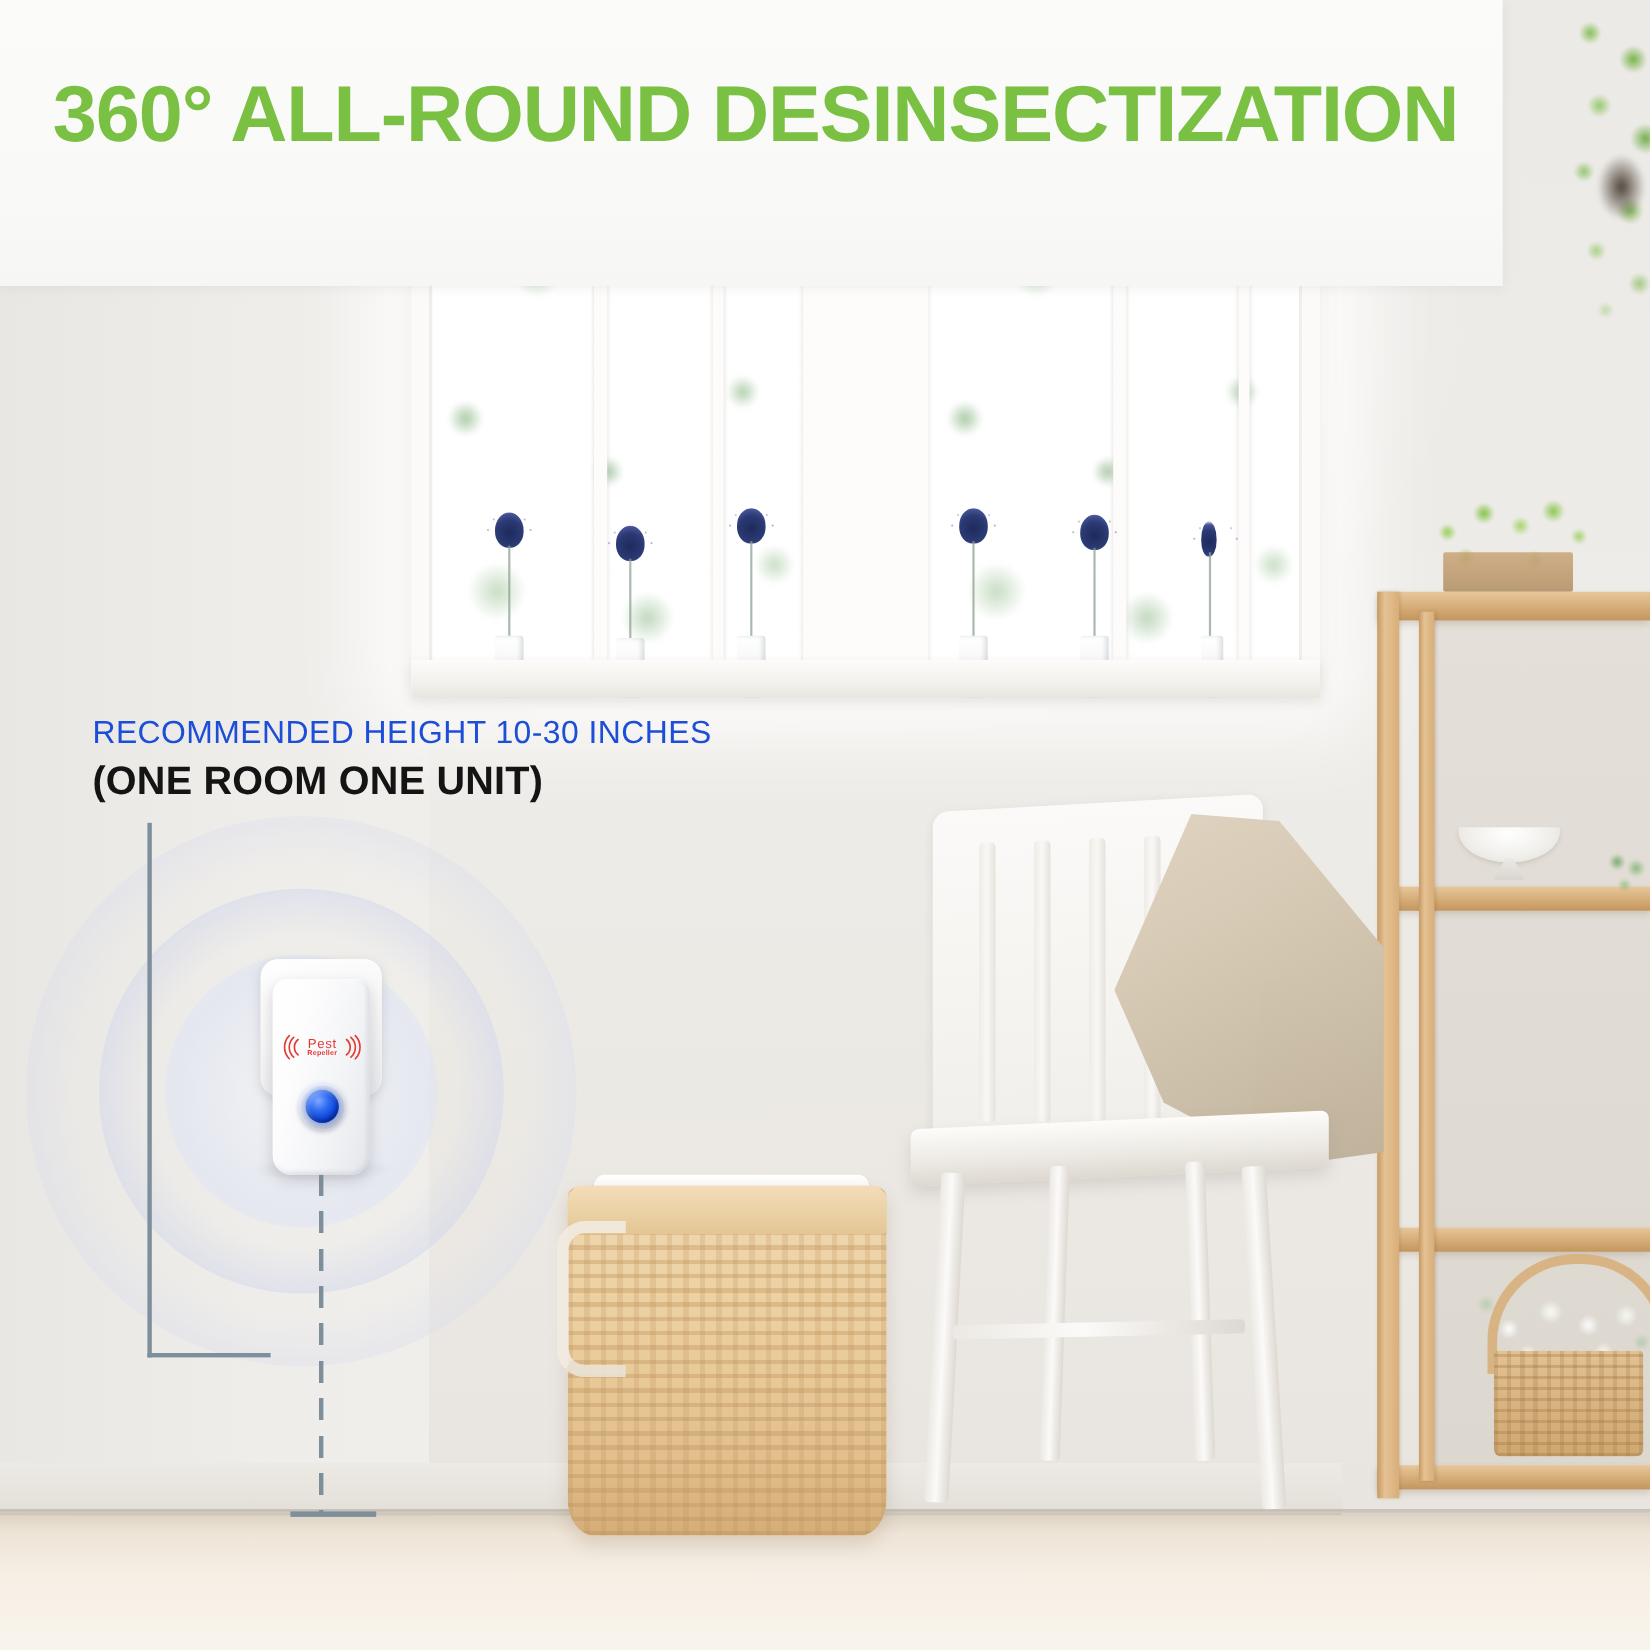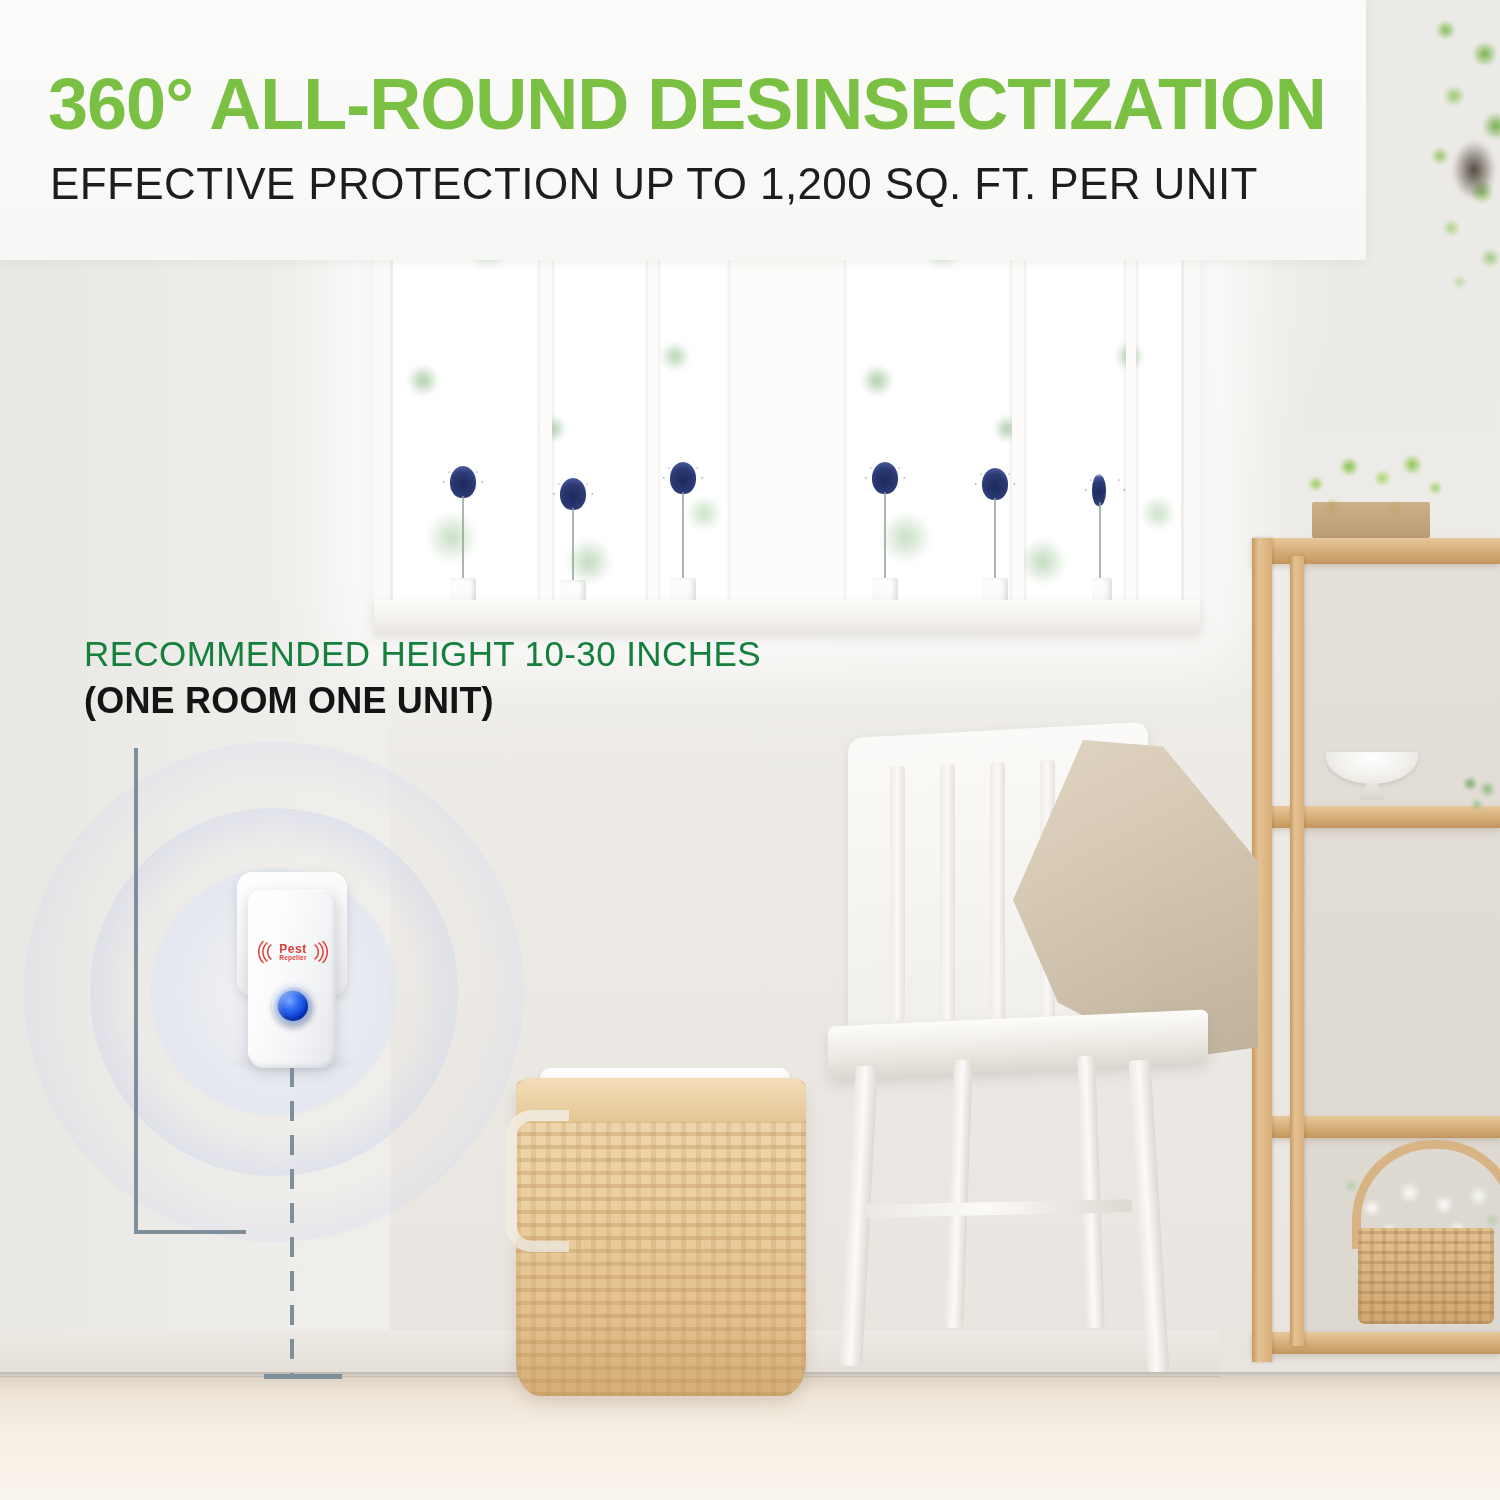--- a/index.html
+++ b/index.html
@@ -277,21 +277,21 @@
   }
   .dev-logo{
     position:absolute;left:26px;top:66px;width:72px;height:28px;
     display:flex;align-items:center;justify-content:center;
   }
   .logo-arcs{position:absolute;top:0;width:72px;height:28px;}
   .logo-text{
     position:relative;text-align:center;line-height:1;
     color:#e23b33;
   }
-  .logo-pest{font-size:12px;font-weight:bold;letter-spacing:.6px;display:block;}
+  .logo-pest{font-size:12px;font-weight:normal;letter-spacing:.6px;display:block;}
   .logo-rep{font-size:6.5px;font-weight:bold;letter-spacing:.2px;display:block;margin-top:0px;}
   .dev-led-ring{
     position:absolute;left:41px;top:113px;width:42px;height:42px;border-radius:50%;
     background:linear-gradient(145deg,#fcfcfd,#d7d9dd 55%,#b9bcc3 100%);
     box-shadow:0 2px 5px rgba(120,120,132,.38), inset 0 1px 2px #fff;
   }
   .dev-led{
     position:absolute;left:47px;top:119px;width:30px;height:30px;border-radius:50%;
     background:radial-gradient(circle at 38% 32%, #7ea8ff 0%, #2e6bf0 34%, #0b3fd4 66%, #072ea0 100%);
     box-shadow:0 0 9px rgba(32,96,240,.78), inset -1px -2px 4px rgba(4,24,90,.6), inset 2px 2px 4px rgba(190,215,255,.55);
@@ -308,22 +308,23 @@
   .m-tick-dev{left:264px;top:1062px;width:58px;height:5px;}
   .m-tick-floor{left:264px;top:1374px;width:78px;height:5px;}
   .m-dashed{
     position:absolute;left:290px;top:1067px;width:4px;height:310px;
     background:repeating-linear-gradient(180deg,#7e8f9c 0 20px, rgba(0,0,0,0) 20px 34px);
   }
 
   
   .label-block{position:absolute;left:84px;top:634px;width:790px;}
   .label-line1{
-    font-size:35px;color:#15803d;letter-spacing:.4px;white-space:nowrap;
+    font-size:29px;color:#1d4ed8;letter-spacing:.4px;white-space:nowrap;
     font-family:"Liberation Sans", sans-serif;
+    margin-top:16px;
   }
   .label-line2{
     font-size:36px;color:#141414;font-weight:bold;letter-spacing:.2px;
     white-space:nowrap;margin-top:6px;
     font-family:"Liberation Sans", sans-serif;
   }
 
   
   .banner{
     position:absolute;left:0;top:0;width:1366px;height:260px;
@@ -487,16 +488,15 @@
     <div class="dev-led"></div>
   </div>
 
   <div class="label-block">
     <div class="label-line1">RECOMMENDED HEIGHT 10-30 INCHES</div>
     <div class="label-line2">(ONE ROOM ONE UNIT)</div>
   </div>
 
   <div class="banner">
     <div class="banner-title">360° ALL-ROUND DESINSECTIZATION</div>
-    <div class="banner-sub">EFFECTIVE PROTECTION UP TO 1,200 SQ. FT. PER UNIT</div>
   </div>
 
 </div>
 
 </body></html>

